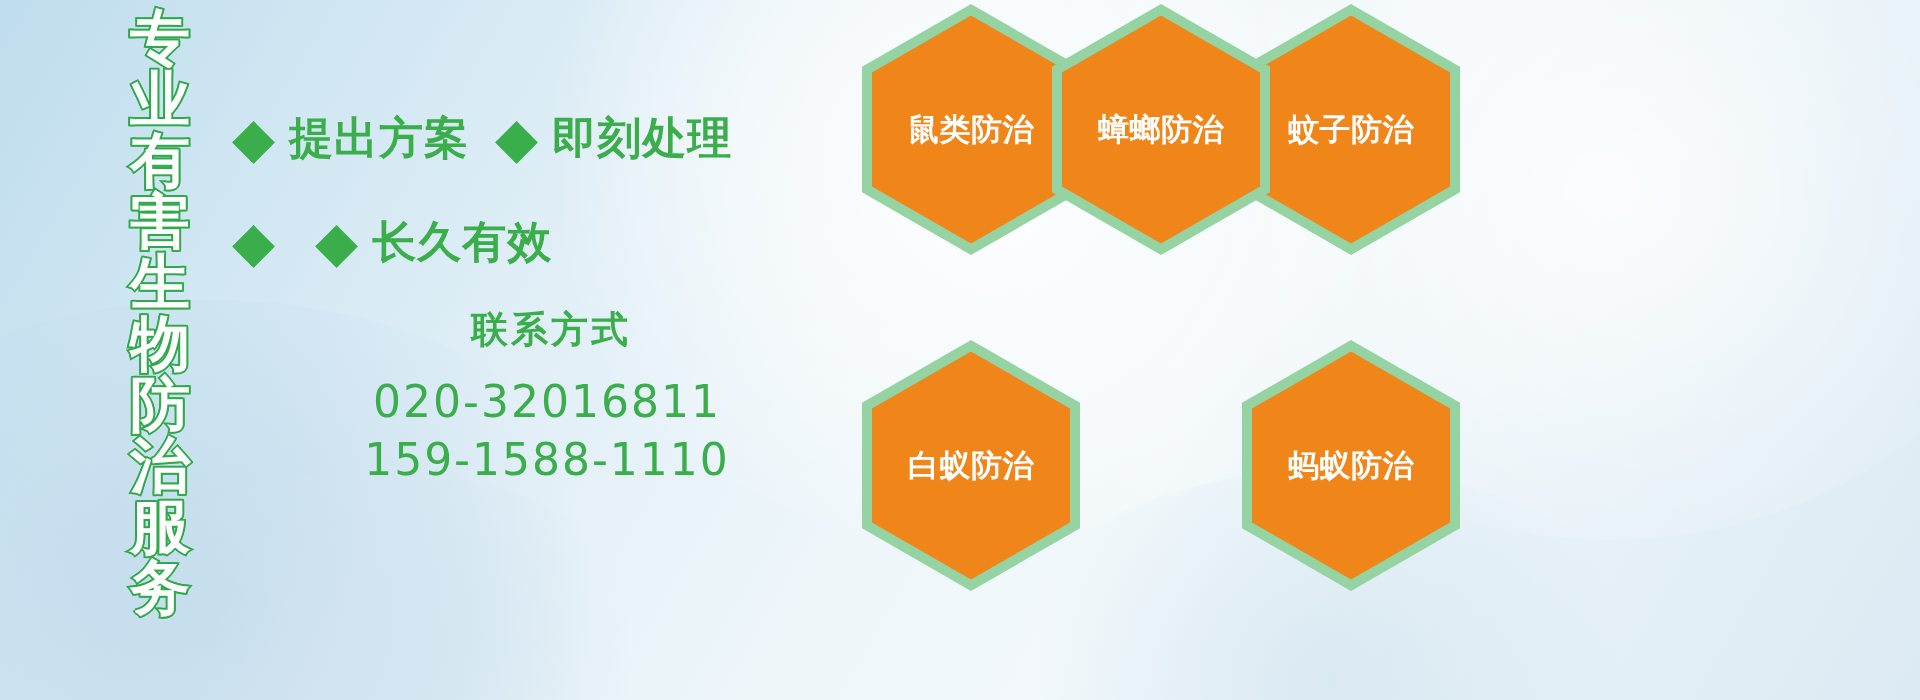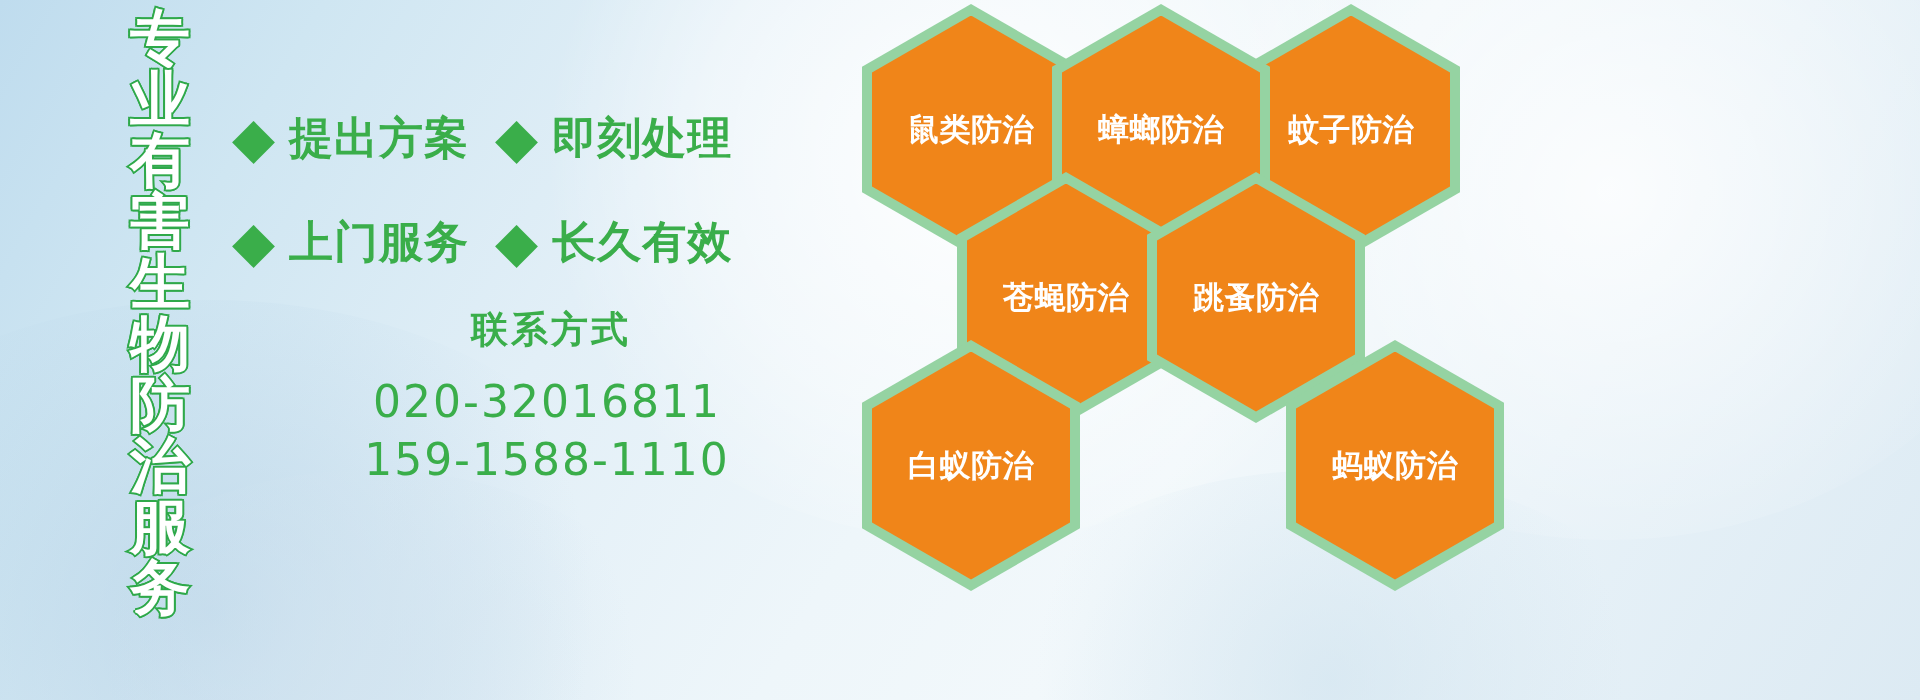--- a/index.html
+++ b/index.html
@@ -174,21 +174,21 @@
   }
 
   
   .hc-r0c0 { left: 0px;   top: 0px; }
   .hc-r0c1 { left: 190px; top: 0px; }
   .hc-r0c2 { left: 380px; top: 0px; }
   .hc-r1c0 { left: 95px;  top: 168px; }
   .hc-r1c1 { left: 285px; top: 168px; }
   .hc-r2c0 { left: 0px;   top: 336px; text-decoration: underline; }
   .hc-r2c1 { left: 190px; top: 336px; }
-  .hc-r2c2 { left: 380px; top: 336px; margin-left: 44px; }
+  .hc-r2c2 { left: 380px; top: 336px; }
 </style>
 </head>
 <body>
 
 <div id="banner">
 
   <div class="glow glow-a"></div>
   <div class="glow glow-b"></div>
   <div class="glow glow-c"></div>
   <div class="glow glow-d"></div>
@@ -210,21 +210,20 @@
   <div id="features">
     <div class="feature-row">
       <span class="diamond">◆</span>
       <span class="feature-text">提出方案</span>
       <span class="feature-gap"></span>
       <span class="diamond">◆</span>
       <span class="feature-text">即刻处理</span>
     </div>
     <div class="feature-row">
       <span class="diamond">◆</span>
-      <span class="feature-text">上门服务</span>
       <span class="feature-gap"></span>
       <span class="diamond">◆</span>
       <span class="feature-text">长久有效</span>
     </div>
   </div>
 
   <div id="contact">
     <div id="contact-title">联系方式</div>
     <div id="contact-phone-1" class="contact-phone">020-32016811</div>
     <div id="contact-phone-2" class="contact-phone">159-1588-1110</div>
@@ -243,31 +242,21 @@
         <span class="hex-label">蚊子防治</span>
       </div>
     </div>
 
     <div class="hex-outer hc-r0c1">
       <div class="hex">
         <span class="hex-label">蟑螂防治</span>
       </div>
     </div>
 
-    <div class="hex-outer hc-r1c0">
-      <div class="hex">
-        <span class="hex-label">苍蝇防治</span>
-      </div>
-    </div>
-
-    <div class="hex-outer hc-r1c1">
-      <div class="hex">
-        <span class="hex-label">跳蚤防治</span>
-      </div>
-    </div>
+
 
     <div class="hex-outer hc-r2c0">
       <div class="hex">
         <span class="hex-label">白蚁防治</span>
       </div>
     </div>
 
 
     <div class="hex-outer hc-r2c2">
       <div class="hex">

